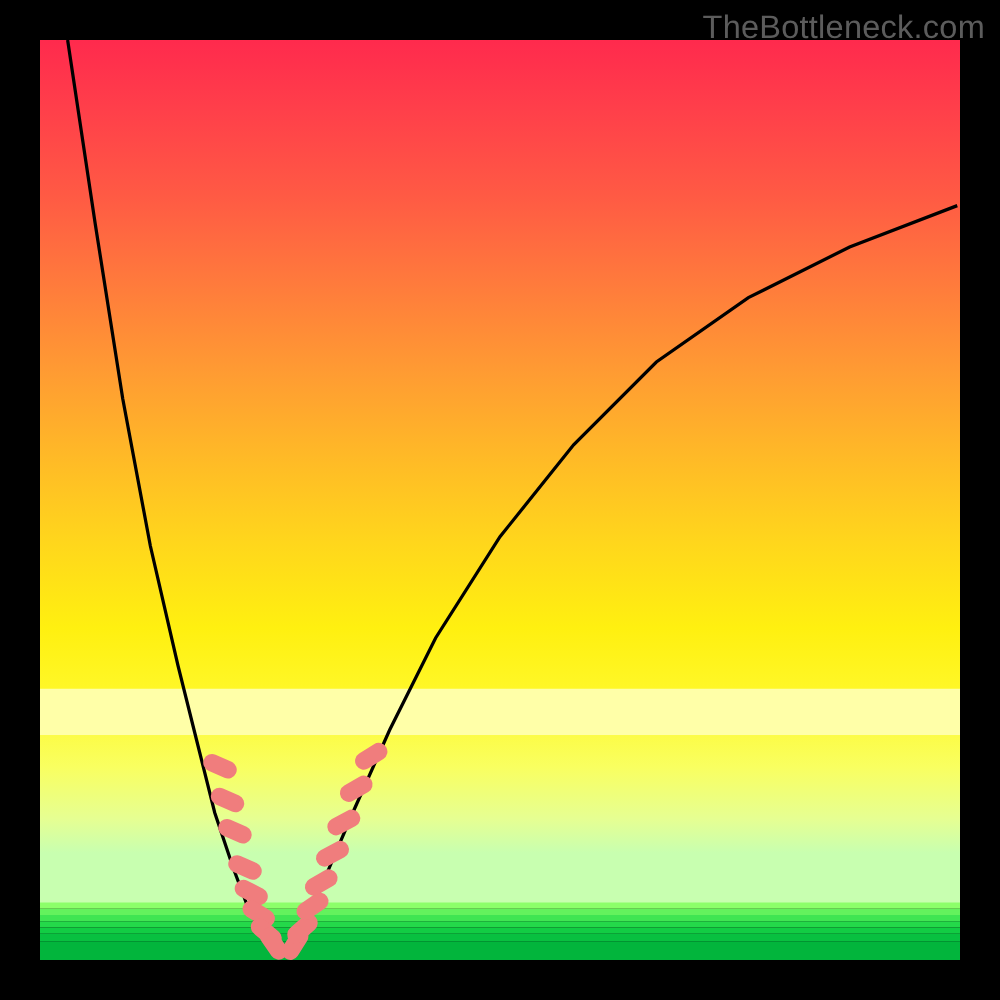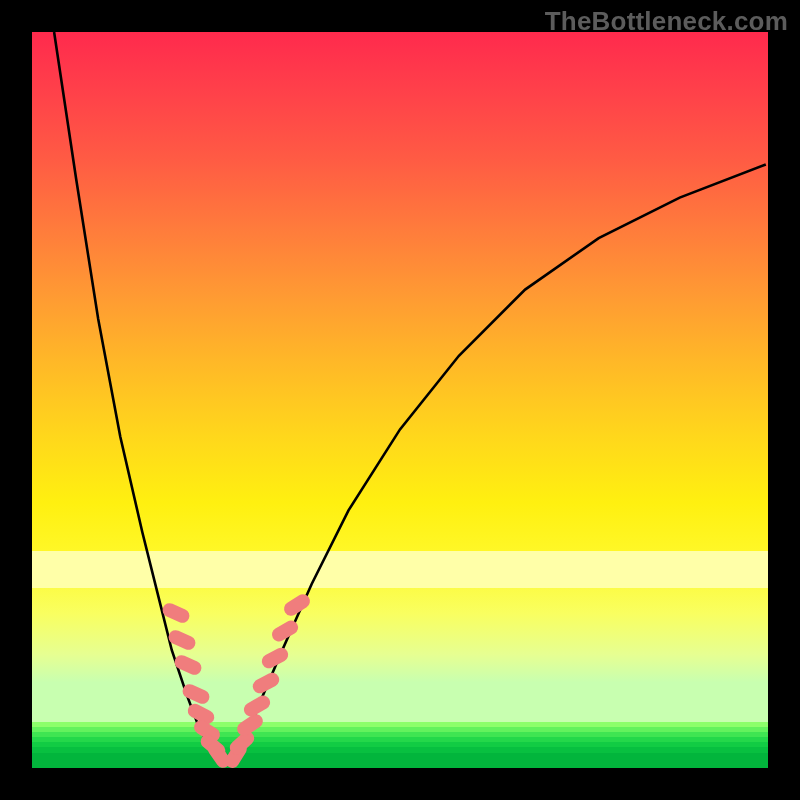--- a/index.html
+++ b/index.html
@@ -49,21 +49,21 @@
     position: absolute;
     left: 0;
     width: 100%;
   }
   .watermark {
     position: absolute;
     top: 6px;
     right: 12px;
     color: #5c5c5c;
     font-size: 26px;
-    font-weight: 700;
+    font-weight: 400;
     letter-spacing: 0.2px;
     user-select: none;
   }
   svg.curves {
     position: absolute;
     left: 0; top: 0;
     width: 100%;
     height: 100%;
     pointer-events: none;
   }

